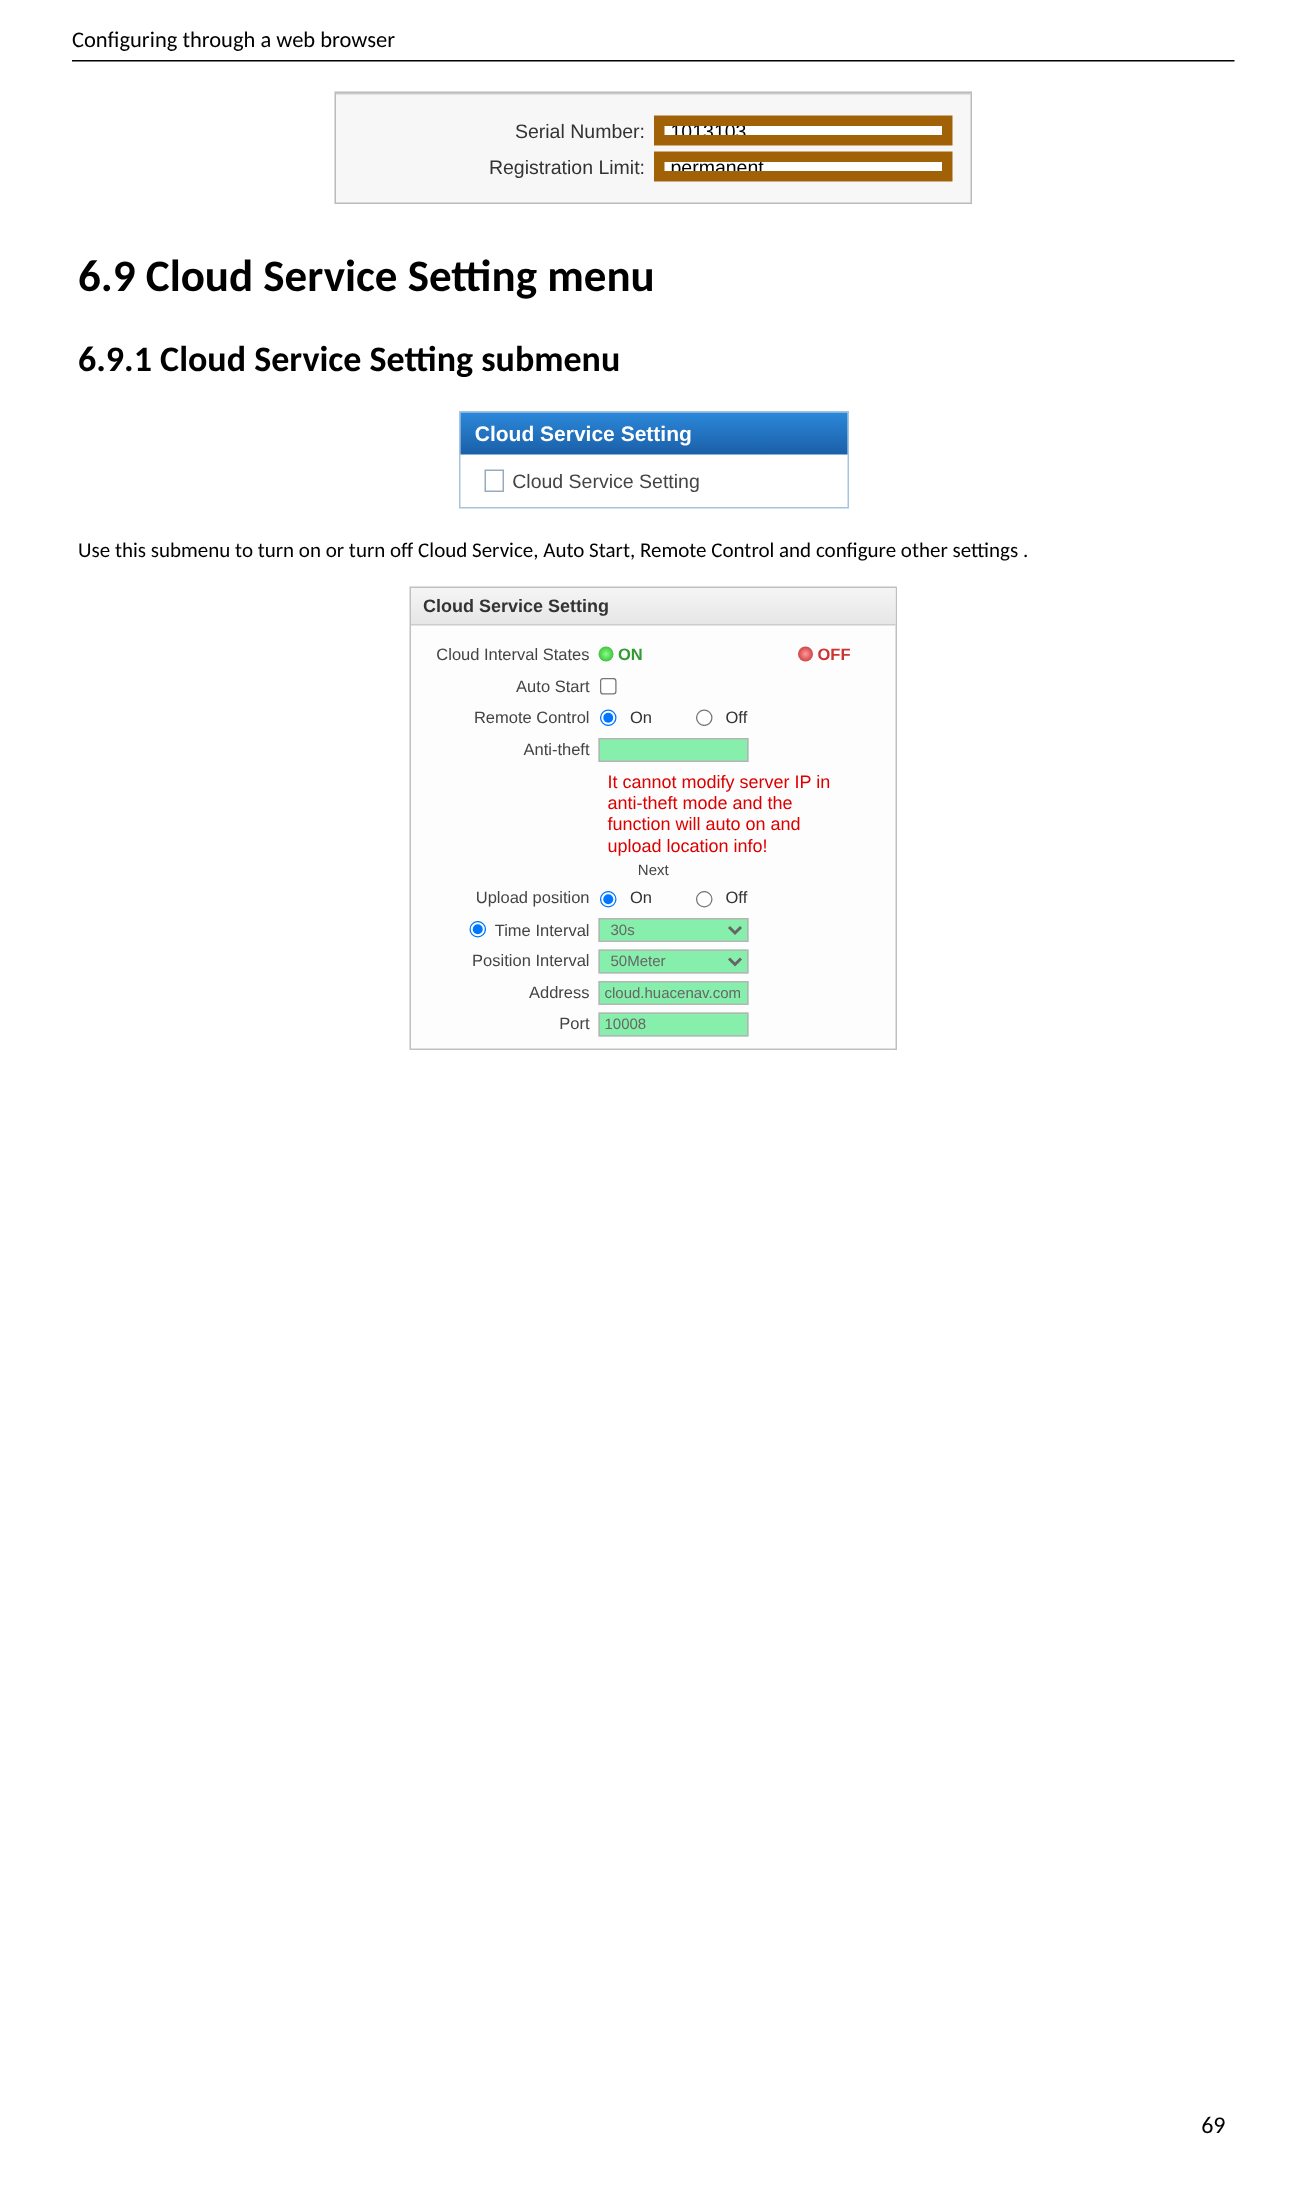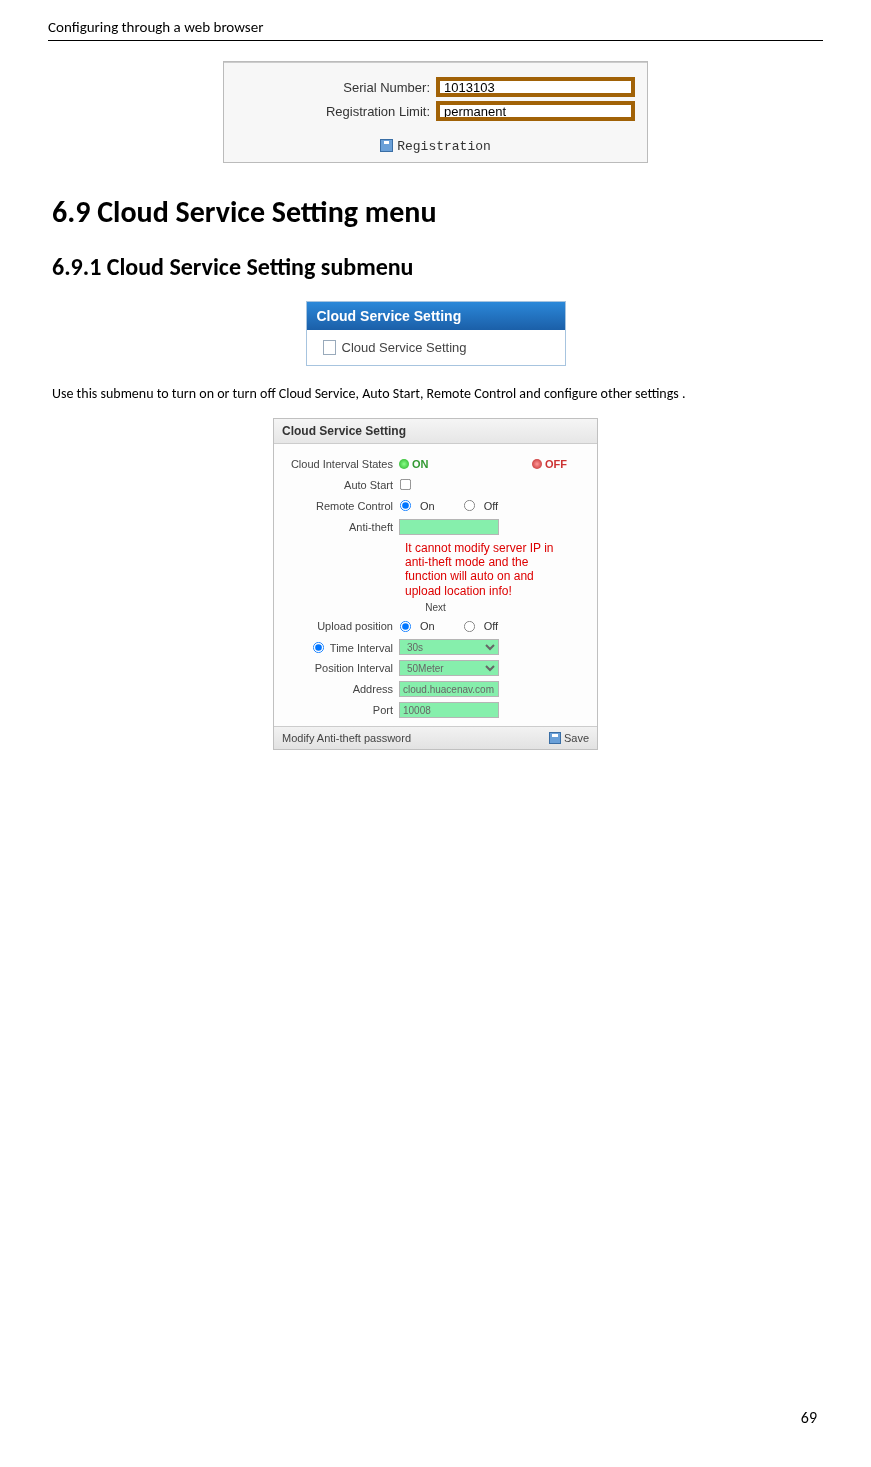--- a/index.html
+++ b/index.html
@@ -46,21 +46,21 @@
     color: #003399;
     padding: 6px 10px 4px 10px;
     background: #fff;
   }
   .fig1-hr { border: none; border-top: 1px solid #ccc; }
   .fig1-body { padding: 14px 12px 10px 12px; }
   .fig1-row { display: flex; align-items: center; margin-bottom: 4px; }
   .fig1-label { width: 200px; text-align: right; font-size: 13px; color: #333; padding-right: 6px; }
   .fig1-input {
     flex: 1;
-    border: 4px solid #a16207;
+    border: 7px solid #a16207;
     background: #fff;
     font-size: 13px;
     padding: 2px 4px;
     height: 20px;
   }
   .fig1-footer { text-align: center; padding: 4px 0 8px 0; font-size: 13px; font-family: "Courier New", monospace; color: #333; }
   .fig1-footer .disk-icon {
     display: inline-block;
     width: 13px; height: 13px;
     background: #6aa0d8;
@@ -193,23 +193,20 @@
     <div class="fig1-body">
       <div class="fig1-row">
         <div class="fig1-label">Serial Number:</div>
         <input class="fig1-input" value="1013103" style="">
       </div>
       <div class="fig1-row">
         <div class="fig1-label">Registration Limit:</div>
         <input class="fig1-input" value="permanent" style="">
       </div>
     </div>
-    <div class="fig1-footer">
-      <span class="disk-icon"></span><span>Registration</span>
-    </div>
   </div>
 
   <h1>6.9  Cloud Service Setting menu</h1>
   <h2>6.9.1  Cloud Service Setting submenu</h2>
 
   <div class="fig2">
     <div class="fig2-head">Cloud Service Setting</div>
     <div class="fig2-item">
       <span class="doc-icon"></span>
       <span>Cloud Service Setting</span>
@@ -280,21 +277,17 @@
             <input type="text" value="cloud.huacenav.com" style="">
           </div>
       </div>
       <div class="fig3-row">
         <div class="fig3-lbl">Port</div>
         <div class="fig3-ctl">
             <input type="text" value="10008" style="">
           </div>
       </div>
     </div>
-    <div class="fig3-foot">
-      <span>Modify Anti-theft password</span>
-      <span><span class="disk2"></span><span>Save</span></span>
-    </div>
   </div>
 
 </div>
 
 <div class="page-number">69</div>
 
 </body></html>

